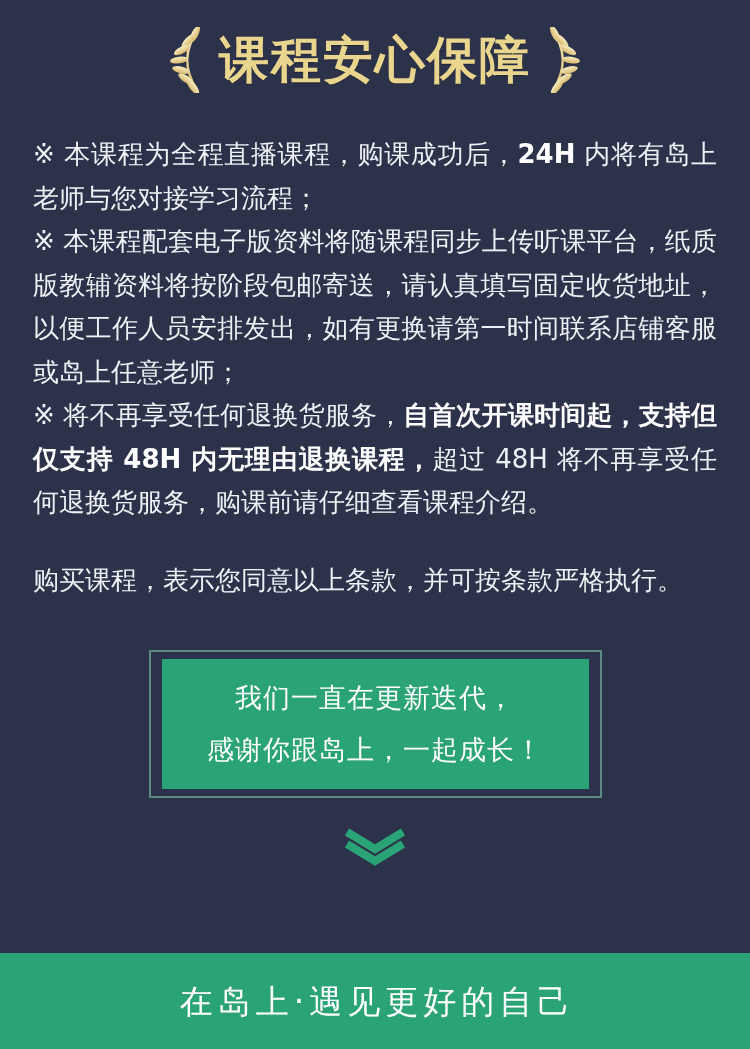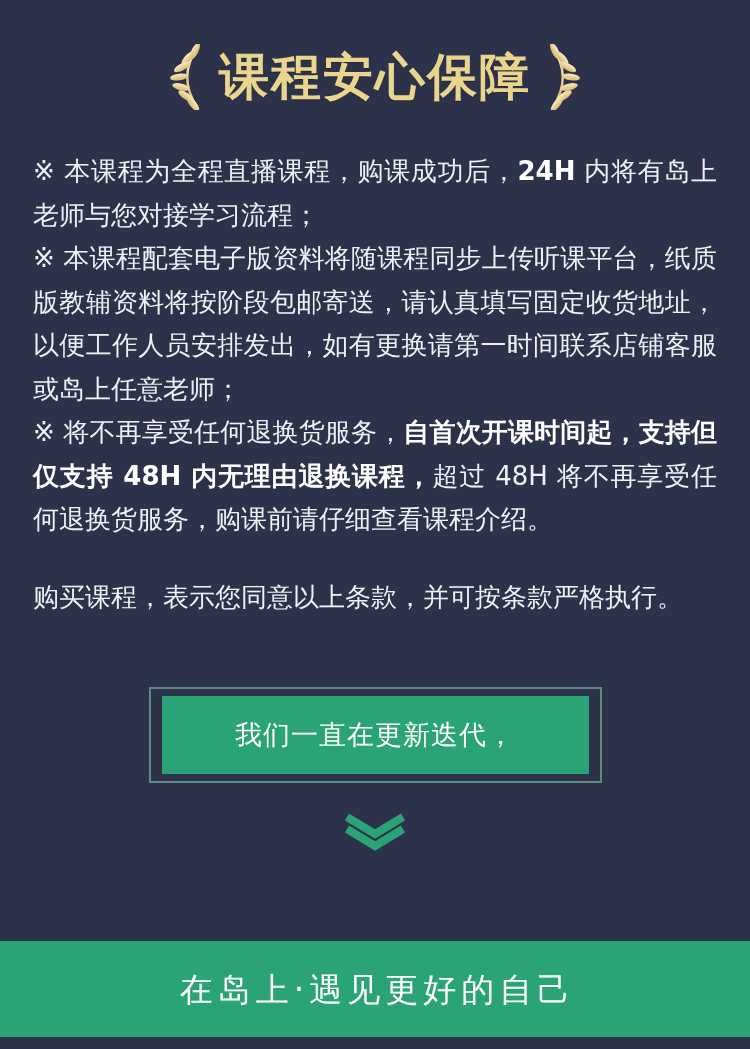--- a/index.html
+++ b/index.html
@@ -12,21 +12,21 @@
   * { margin: 0; padding: 0; box-sizing: border-box; }
   html, body {
     width: 750px; height: 1049px;
     background: var(--bg);
     font-family: "DejaVu Sans", "Liberation Sans", sans-serif;
     overflow: hidden;
     position: relative;
   }
   
   .title-banner {
-    margin-top: 44px;
+    margin-top: 27px;
     height: 66px;
     display: flex;
     align-items: center;
     justify-content: center;
     gap: 10px;
   }
   .page-title {
     color: var(--gold);
     font-size: 50px;
     font-weight: 700;
@@ -51,21 +51,21 @@
   .agreement {
     width: 684px;
     margin: 34px auto 16px auto;
     color: var(--text);
     font-size: 26px;
     line-height: 43.5px;
   }
   
   .box-outline {
     width: 453px;
-    margin: 68px auto 0 auto;
+    margin: 48px auto 0 auto;
     border: 2px solid var(--outline);
     padding: 7px 11px;
   }
   .box-green {
     background: var(--green);
     padding: 13px 0 13px 0;
     text-align: center;
   }
   .box-line {
     color: #ffffff;
@@ -75,21 +75,21 @@
   }
   
   .chevron-wrap {
     margin-top: 30px;
     display: flex;
     justify-content: center;
   }
   
   .footer-bar {
     position: absolute;
-    left: 0; bottom: 12px;
+    left: 0; bottom: 0;
     width: 750px; height: 96px;
     background: var(--green);
     display: flex;
     align-items: center;
     justify-content: center;
   }
   .footer-slogan {
     color: #ffffff;
     font-size: 33px;
     letter-spacing: 5px;
@@ -146,20 +146,21 @@
   <p class="notice"><span>※ 本课程为全程直播课程，购课成功后，</span><b>24H</b><span> 内将有岛上老师与您对接学习流程；</span></p>
   <p class="notice"><span>※ 本课程配套电子版资料将随课程同步上传听课平台，纸质版教辅资料将按阶段包邮寄送，请认真填写固定收货地址，以便工作人员安排发出，如有更换请第一时间联系店铺客服或岛上任意老师；</span></p>
   <p class="notice"><span>※ 将不再享受任何退换货服务，</span><b>自首次开课时间起，支持但仅支持 48H 内无理由退换课程，</b><span>超过 48H 将不再享受任何退换货服务，购课前请仔细查看课程介绍。</span></p>
 </div>
 
 <p class="agreement">购买课程，表示您同意以上条款，并可按条款严格执行。</p>
 
 <div class="box-outline">
   <div class="box-green">
     <div class="box-line">我们一直在更新迭代，</div>
+    <div class="box-line">感谢你跟岛上，一起成长！</div>
   </div>
 </div>
 
 <div class="chevron-wrap">
   <svg width="64" height="38" viewBox="0 0 64 38" aria-hidden="true">
     <path d="M4 4 L32 21 L60 4" fill="none" stroke="#2aa476" stroke-width="8"></path>
     <path d="M4 16 L32 33 L60 16" fill="none" stroke="#2aa476" stroke-width="8"></path>
   </svg>
 </div>
 

